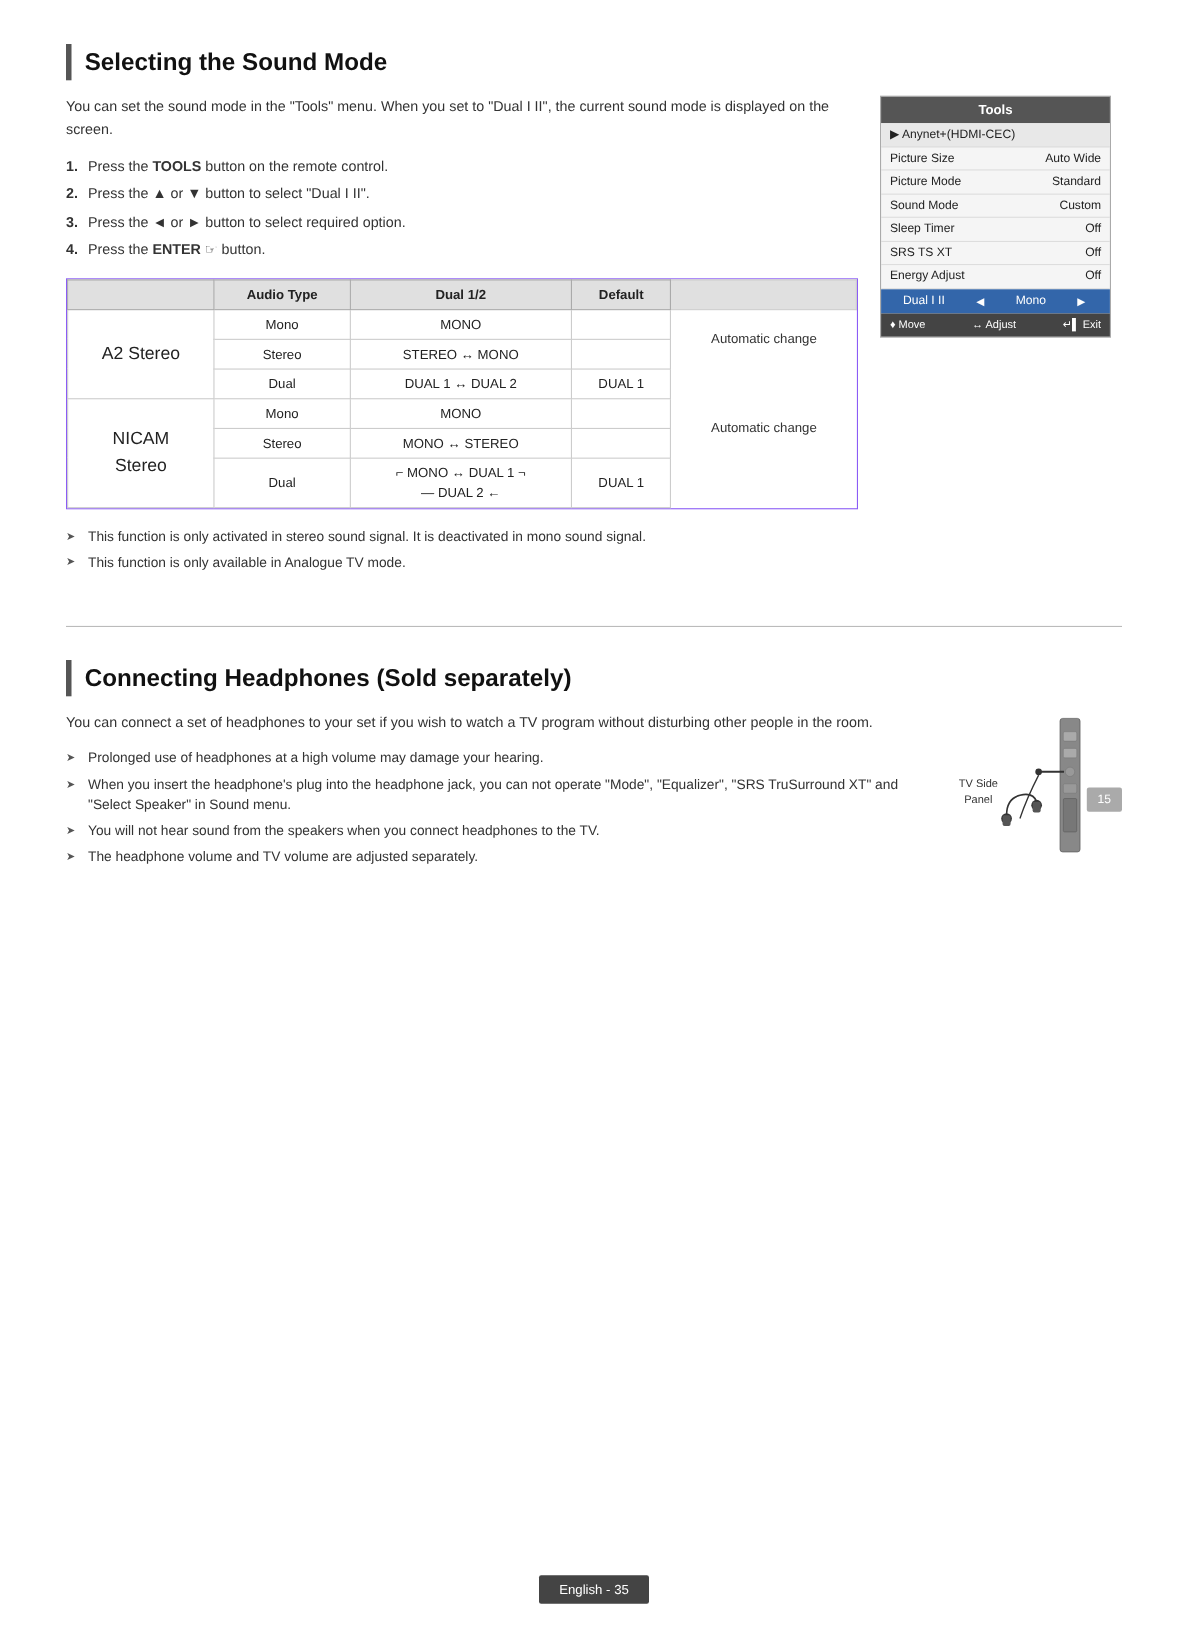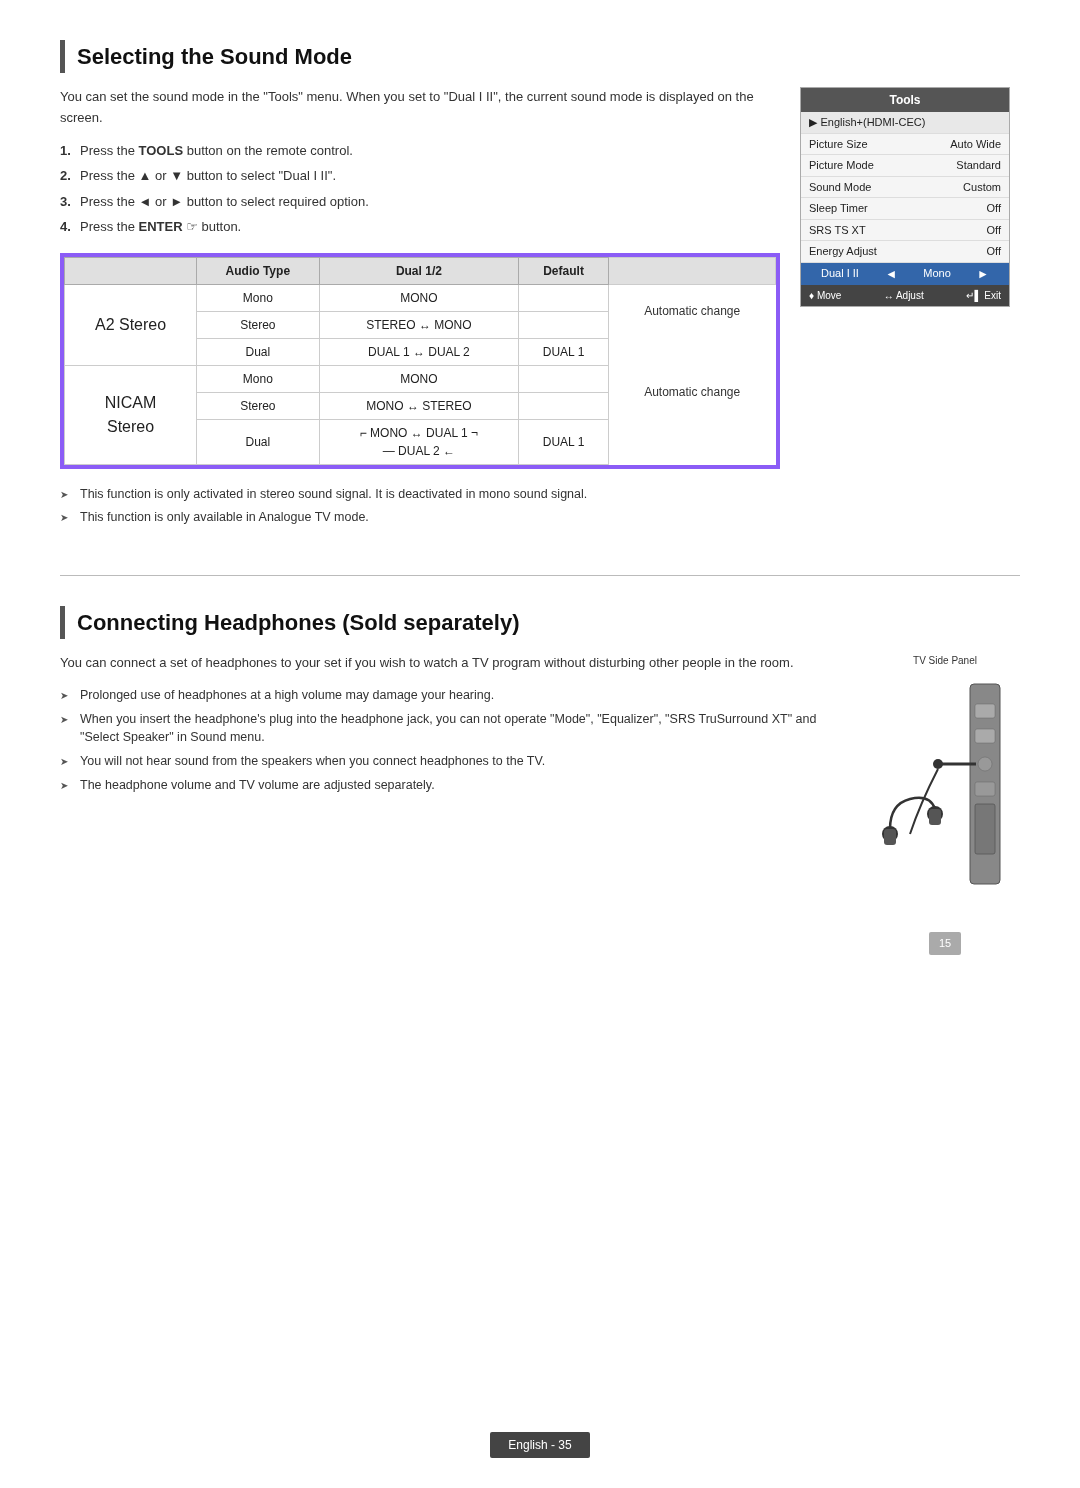--- a/index.html
+++ b/index.html
@@ -123,21 +123,21 @@
     .arrow-btn {
       font-size: 12px;
       color: #fff;
       cursor: pointer;
     }
 
     
     .audio-table-wrapper {
       margin-top: 14px;
       margin-bottom: 16px;
-      border: 4px solid #8b5cf6;
+      border: 1px solid #8b5cf6;
       width: 100%;
     }
     .audio-table {
       width: 100%;
       border-collapse: collapse;
       font-size: 12px;
     }
     .audio-table th {
       background: #e0e0e0;
       border: 1px solid #aaa;
@@ -193,21 +193,21 @@
       gap: 20px;
       align-items: flex-start;
     }
     .section2-left {
       flex: 1;
     }
     .section2-right {
       width: 150px;
       flex-shrink: 0;
       display: flex;
-      flex-direction: column;
+      flex-direction: row;
       align-items: center;
     }
 
     .tv-side-panel-label {
       font-size: 10px;
       color: #333;
       margin-bottom: 6px;
       text-align: center;
     }
 
@@ -330,21 +330,21 @@
           <li>This function is only activated in stereo sound signal. It is deactivated in mono sound signal.</li>
           <li>This function is only available in Analogue TV mode.</li>
         </ul>
 
       </div>
 
       <div class="section1-right">
         <div class="tools-menu">
           <div class="tools-menu-title">Tools</div>
           <div class="tools-menu-row anynet">
-            <span class="row-label">▶ English+(HDMI-CEC)</span>
+            <span class="row-label">▶ Anynet+(HDMI-CEC)</span>
           </div>
           <div class="tools-menu-row">
             <span class="row-label">Picture Size</span>
             <span class="row-value">Auto Wide</span>
           </div>
           <div class="tools-menu-row">
             <span class="row-label">Picture Mode</span>
             <span class="row-value">Standard</span>
           </div>
           <div class="tools-menu-row">

